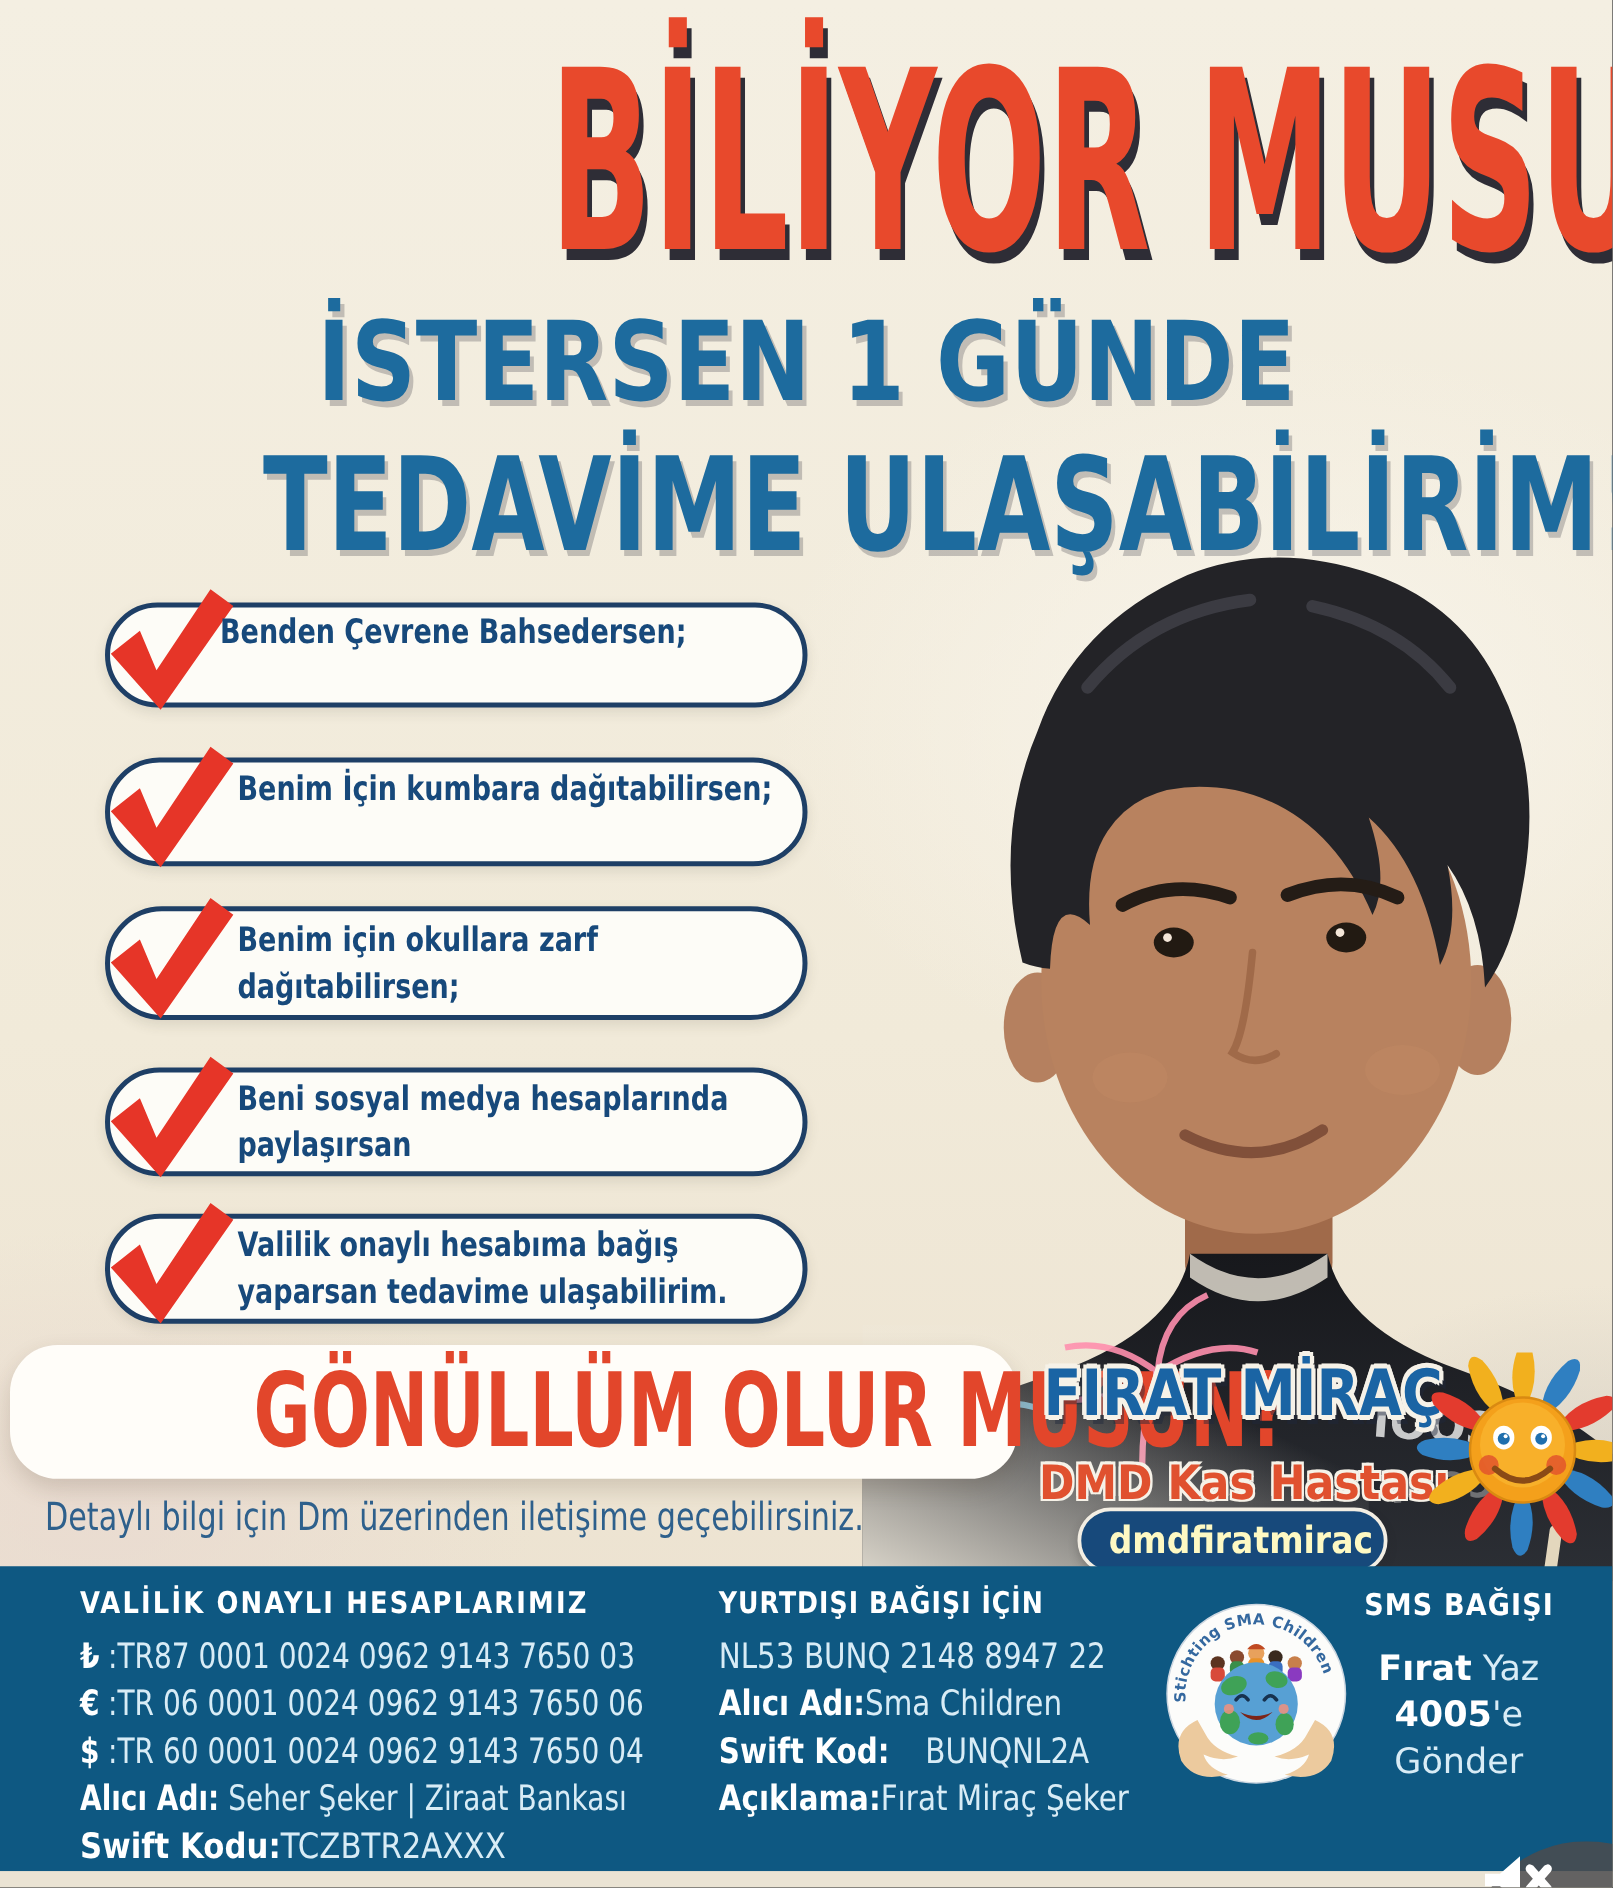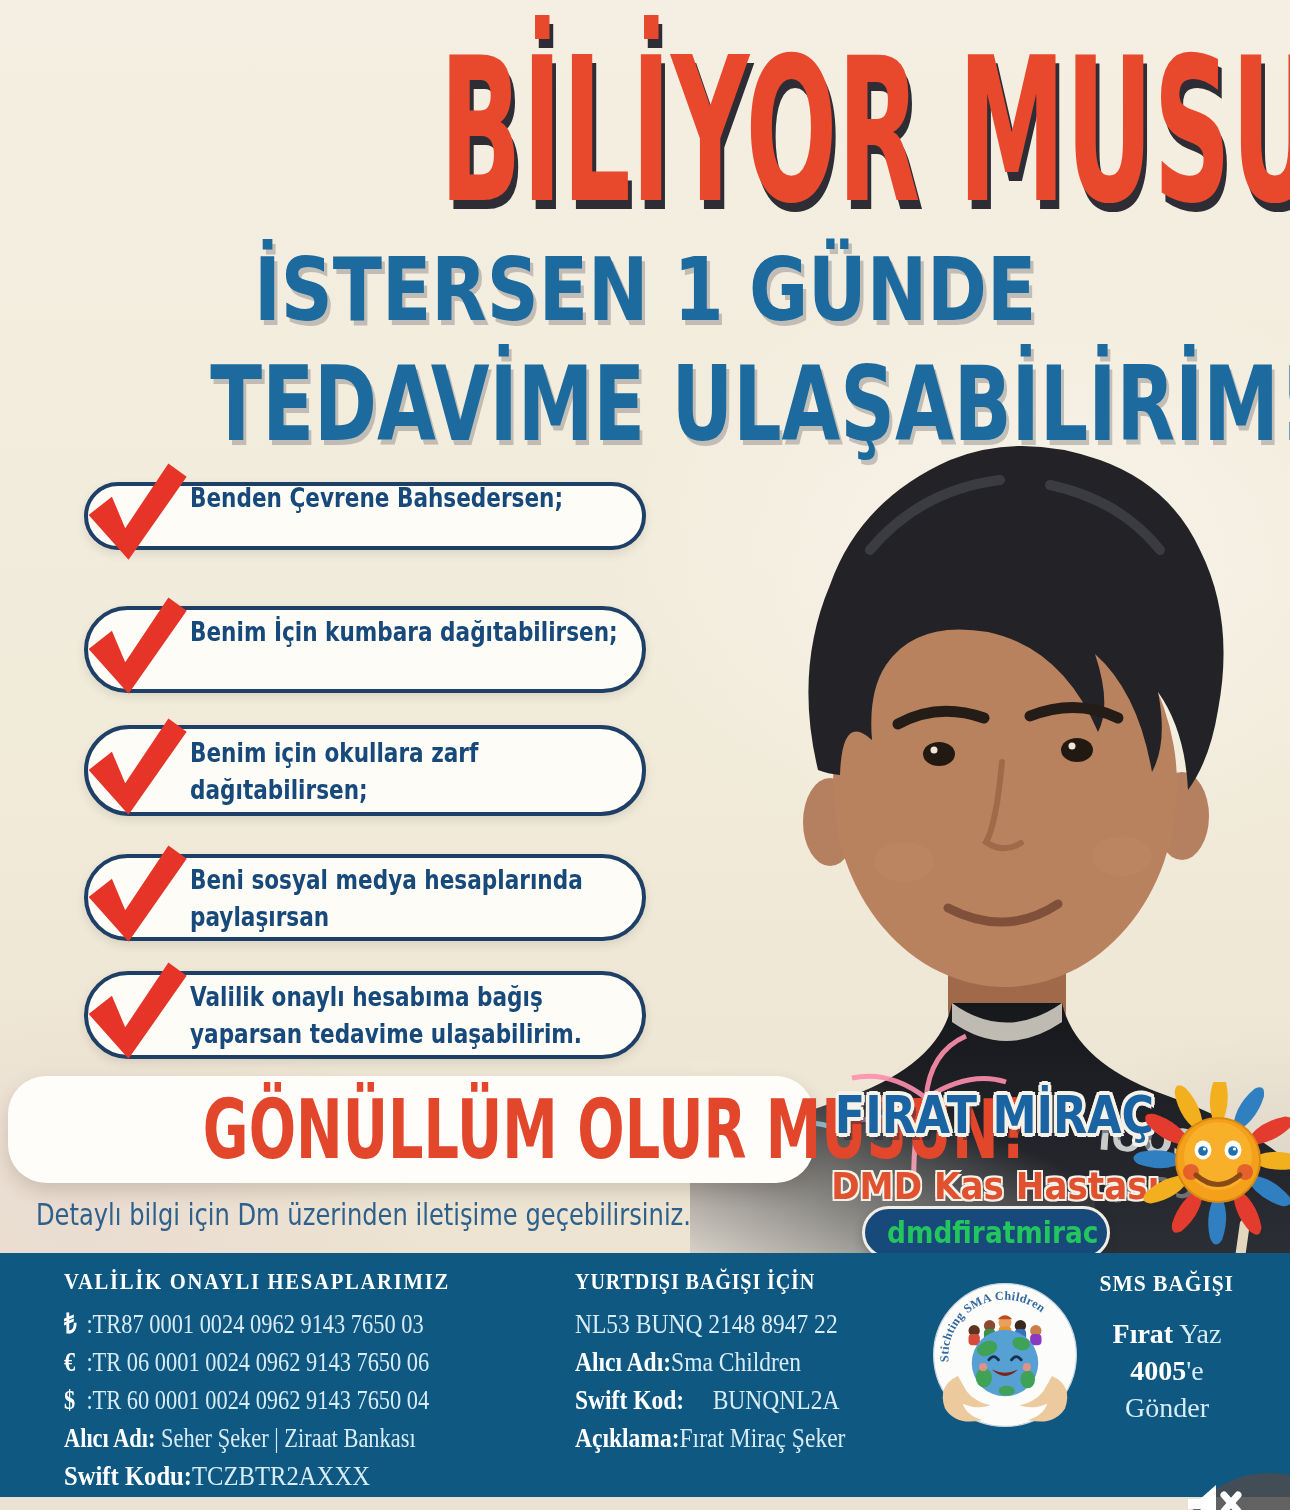--- a/index.html
+++ b/index.html
@@ -57,22 +57,22 @@
       0 -4px 0 #f6f2e8, 0 4px 0 #f6f2e8, -4px 0 0 #f6f2e8, 4px 0 0 #f6f2e8,
       6px 7px 0 rgba(30,40,60,.45);
   }
   .p-cond{left:800px;top:1164px;width:390px;text-align:center;font-size:38px;font-weight:bold;color:#e0512f;
     text-shadow:-2px -2px 0 #f6f2e8,2px -2px 0 #f6f2e8,-2px 2px 0 #f6f2e8,2px 2px 0 #f6f2e8;}
   .ig-pill{
     left:862px;top:1206px;width:248px;height:53px;border-radius:28px;background:#17497b;
     border:3px solid #f3eee3;box-sizing:border-box;display:flex;align-items:center;gap:10px;padding:0 12px;
     box-shadow:0 4px 8px rgba(40,40,40,.25);
   }
-  .ig-pill .handle{font-size:30px;font-weight:bold;color:#22c55e;}
-  .footer{left:0;top:1253px;width:1290px;height:244px;background:#0e5882;font-family:Liberation Serif, serif;}
+  .ig-pill .handle{font-size:30px;font-weight:bold;color:#fef9c3;}
+  .footer{left:0;top:1253px;width:1290px;height:244px;background:#0e5882;}
   .f-head{font-size:24px;font-weight:bold;letter-spacing:2px;color:#ffffff;}
   .f-row{font-size:28px;color:#d8ecf6;line-height:34px;}
   .f-row b{color:#ffffff;}
   .cur{font-weight:bold;color:#fff;display:inline-block;min-width:28px;}
   .sms-col{width:170px;text-align:center;}
   .sms-col .f-row b{color:#fff;}
   .bottom-strip{left:0;top:1497px;width:1290px;height:13px;background:#eae3d3;}
   .mute{left:1172px;top:1473px;cursor:pointer;}
 </style>
 </head>
@@ -131,21 +131,21 @@
     <path d="M150 700 Q120 688 96 696" stroke="#7ec8e8" stroke-width="5" fill="none" opacity=".8"></path>
     <text x="510" y="700" font-size="36" font-weight="bold" fill="#dcdcdc" opacity=".9" transform="rotate(184 510 700)">COOL</text>
     <text x="505" y="745" font-size="30" font-weight="bold" fill="#c9c9c9" opacity=".45" transform="rotate(176 505 745)">COOL</text>
     <rect x="-25" y="630" width="430" height="205" fill="url(#fadeL)"></rect>
   </svg>
 
   <h1 class="abs main-title ctr" style="margin:0;"><span class="sx s54">BİLİYOR MUSUN?</span></h1>
   <div class="abs sub1 ctr"><span class="sx s82">İSTERSEN 1 GÜNDE</span></div>
   <div class="abs sub2 ctr"><span class="sx s73">TEDAVİME ULAŞABİLİRİM!!</span></div>
 
-  <div class="abs pill" style="left:84px;top:482px;width:562px;height:68px;">
+  <div class="abs pill" style="left:84px;top:482px;width:562px;height:84px;align-items:flex-end;">
     <svg class="check" width="108" height="118" viewBox="0 0 130 130">
       <path d="M8 68 L36 46 L52 84 L104 6 L126 22 L56 122 Z" fill="#e63528"></path>
       </svg>
     <span class="cl-line"><span class="sx s80">Benden Çevrene Bahsedersen;</span></span>
     <span class="cl-line"><span class="sx s80"></span></span>
   </div>
   <div class="abs pill" style="left:84px;top:606px;width:562px;height:87px;">
     <svg class="check" width="108" height="118" viewBox="0 0 130 130">
       <path d="M8 68 L36 46 L52 84 L104 6 L126 22 L56 122 Z" fill="#e63528"></path>
       </svg>

